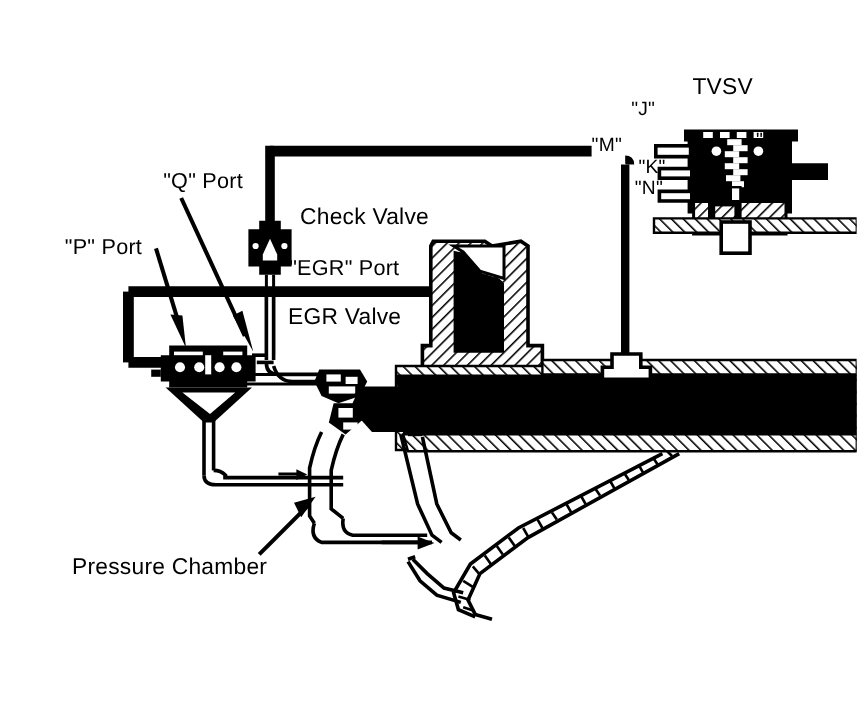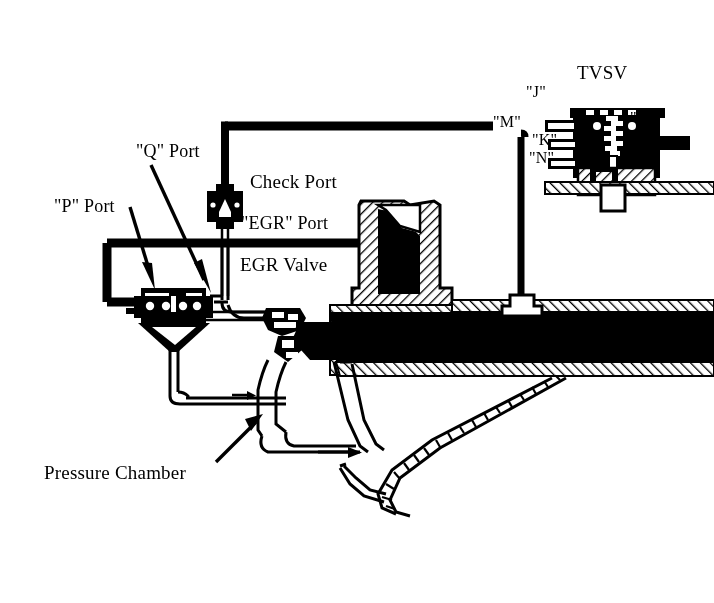--- a/index.html
+++ b/index.html
@@ -16,21 +16,21 @@
     font-family: "Liberation Sans", sans-serif;
   }
   #diagram-root svg {
     position: absolute;
     top: 0;
     left: 0;
   }
   .lbl {
     position: absolute;
     color: #000000;
-    font-family: Liberation Serif, serif;
+    font-family: Liberation Sans, sans-serif;
     white-space: nowrap;
     line-height: 1.05;
     letter-spacing: 0.2px;
   }
   .lbl-big { font-size: 19px; }
   .lbl-med { font-size: 18px; }
   .lbl-small { font-size: 16px; }
   .lbl-two { line-height: 1.12; }
 </style>
 </head>
@@ -279,28 +279,28 @@
     <g>
       <path d="M648 127 L648 143 L662 143" stroke="#000" stroke-width="2.6" fill="none"></path>
     </g>
 
   </svg>
 
   <div class="lbl lbl-med" style="left:54px; top:197px;">"P" Port</div>
 
   <div class="lbl lbl-med" style="left:136px; top:142px;">"Q" Port</div>
 
-  <div class="lbl lbl-big" style="left:250px; top:172px;">Check Port</div>
+  <div class="lbl lbl-big" style="left:250px; top:172px;">Check Valve</div>
 
   <div class="lbl lbl-med" style="left:241px; top:214px;">"EGR" Port</div>
 
   <div class="lbl lbl-big" style="left:240px; top:255px;">EGR Valve</div>
 
 
-  <div class="lbl lbl-big" style="left:44px; top:463px;">Pressure Chamber</div>
+  <div class="lbl lbl-big" style="left:60px; top:463px;">Pressure Chamber</div>
 
   <div class="lbl lbl-big" style="left:577px; top:63px;">TVSV</div>
 
   <div class="lbl lbl-small" style="left:526px; top:84px;">"J"</div>
 
   <div class="lbl lbl-small" style="left:532px; top:132px;">"K"</div>
 
   <div class="lbl lbl-small" style="left:630px; top:110px;">"L"</div>
 
   <div class="lbl lbl-small" style="left:493px; top:114px;">"M"</div>

